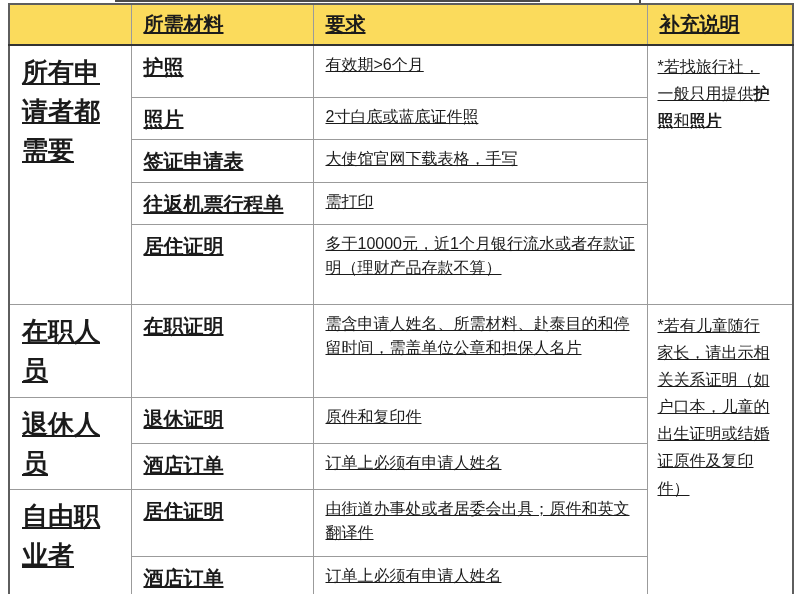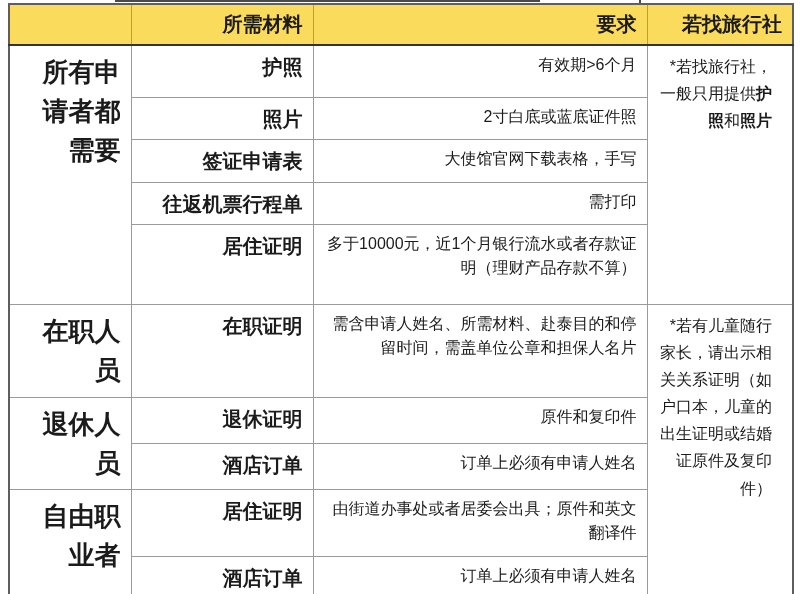--- a/index.html
+++ b/index.html
@@ -31,23 +31,24 @@
   table.materials{
     border-collapse:collapse;
     table-layout:fixed;
     width:784px;
     margin:3px 8px 0 8px;
     border:2px solid var(--border-outer);
   }
   td,th{
     border:1.5px solid var(--border-inner);
     vertical-align:top;
-    text-align:right;
+    text-align:left;
     padding:7px 10px 6px 12px;
     overflow:hidden;
+    text-decoration:underline;
   }
   thead th{
     background:var(--header-bg);
     font-size:20px;
     font-weight:700;
     border-bottom:2.5px solid var(--header-underline);
     padding-top:6px;
   }
   td.group-cell{
     font-size:26px;
@@ -84,21 +85,21 @@
     <col style="width:122px">
     <col style="width:182px">
     <col style="width:334px">
     <col style="width:146px">
   </colgroup>
   <thead>
     <tr style="height:38px">
       <th></th>
       <th>所需材料</th>
       <th>要求</th>
-      <th>若找旅行社</th>
+      <th>补充说明</th>
     </tr>
   </thead>
   <tbody>
     <tr style="height:52px">
       <td class="group-cell" rowspan="5">所有申请者都需要</td>
       <td class="material-cell">护照</td>
       <td class="requirement-cell">有效期&gt;6个月</td>
       <td class="note-cell" rowspan="5"><span>*若找旅行社，一般只用提供</span><b>护照</b><span>和</span><b>照片</b></td>
     </tr>
     <tr style="height:42px">

